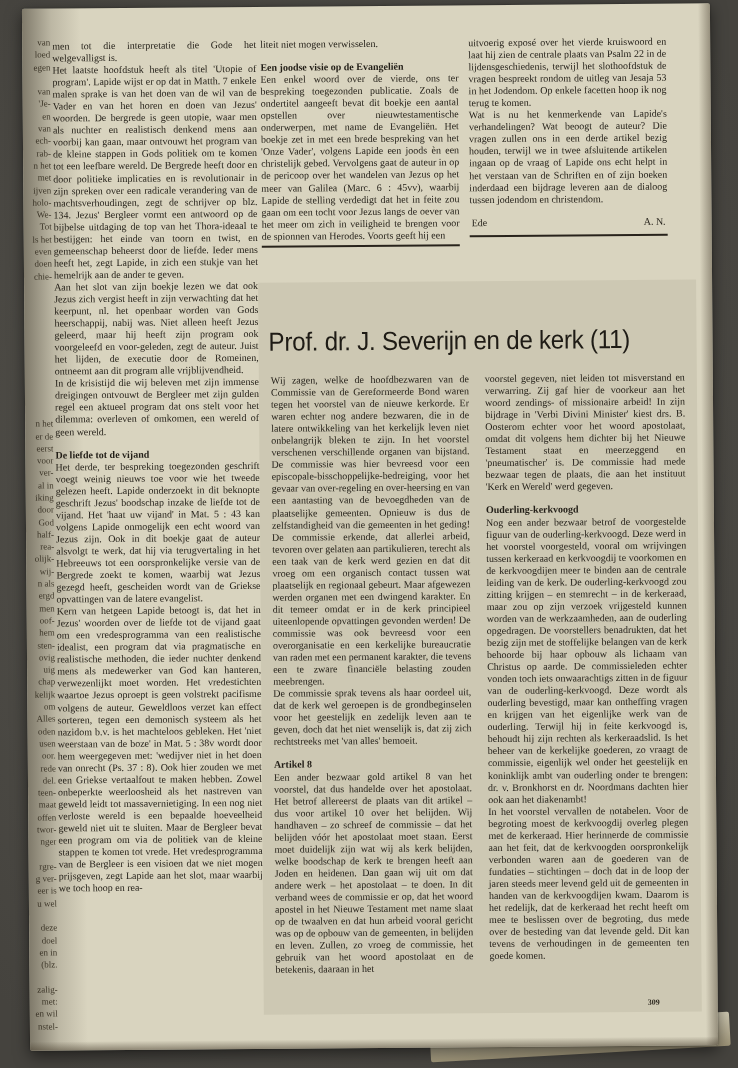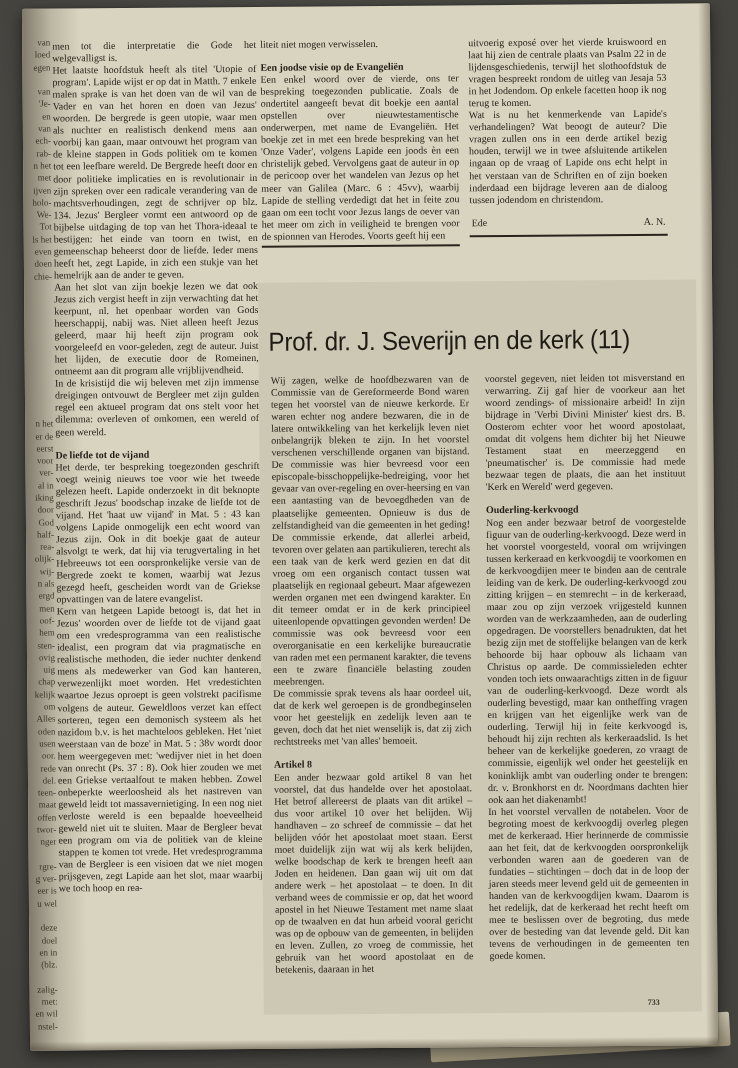--- a/index.html
+++ b/index.html
@@ -225,17 +225,17 @@
             <div>voorstel gegeven, niet leiden tot misverstand en verwarring. Zij gaf hier de voorkeur aan het woord zendings- of missionaire arbeid! In zijn bijdrage in 'Verbi Divini Minister' kiest drs. B. Oosterom echter voor het woord apostolaat, omdat dit volgens hem dichter bij het Nieuwe Testament staat en meerzeggend en 'pneumatischer' is. De commissie had mede bezwaar tegen de plaats, die aan het instituut 'Kerk en Wereld' werd gegeven.</div>
           </div>
         <div class="head">Ouderling-kerkvoogd</div>
         <div class="paras">
             <div>Nog een ander bezwaar betrof de voorgestelde figuur van de ouderling-kerkvoogd. Deze werd in het voorstel voorgesteld, vooral om wrijvingen tussen kerkeraad en kerkvoogdij te voorkomen en de kerkvoogdijen meer te binden aan de centrale leiding van de kerk. De ouderling-kerkvoogd zou zitting krijgen – en stemrecht – in de kerkeraad, maar zou op zijn verzoek vrijgesteld kunnen worden van de werkzaamheden, aan de ouderling opgedragen. De voorstellers benadrukten, dat het bezig zijn met de stoffelijke belangen van de kerk behoorde bij haar opbouw als lichaam van Christus op aarde. De commissieleden echter vonden toch iets onwaarachtigs zitten in de figuur van de ouderling-kerkvoogd. Deze wordt als ouderling bevestigd, maar kan ontheffing vragen en krijgen van het eigenlijke werk van de ouderling. Terwijl hij in feite kerkvoogd is, behoudt hij zijn rechten als kerkeraadslid. Is het beheer van de kerkelijke goederen, zo vraagt de commissie, eigenlijk wel onder het geestelijk en koninklijk ambt van ouderling onder te brengen: dr. v. Bronkhorst en dr. Noordmans dachten hier ook aan het diakenambt!</div>
             <div>In het voorstel vervallen de notabelen. Voor de begroting moest de kerkvoogdij overleg plegen met de kerkeraad. Hier herinnerde de commissie aan het feit, dat de kerkvoogden oorspronkelijk verbonden waren aan de goederen van de fundaties – stichtingen – doch dat in de loop der jaren steeds meer levend geld uit de gemeenten in handen van de kerkvoogdijen kwam. Daarom is het redelijk, dat de kerkeraad het recht heeft om mee te beslissen over de begroting, dus mede over de besteding van dat levende geld. Dit kan tevens de verhoudingen in de gemeenten ten goede komen.</div>
           </div>
       </div>
     </div>
 
-    <div class="pagenum">733</div>
+    <div class="pagenum">309</div>
 
     <div class="edge-bottom"></div>
   </div>
 </div>
 
 </body></html>

